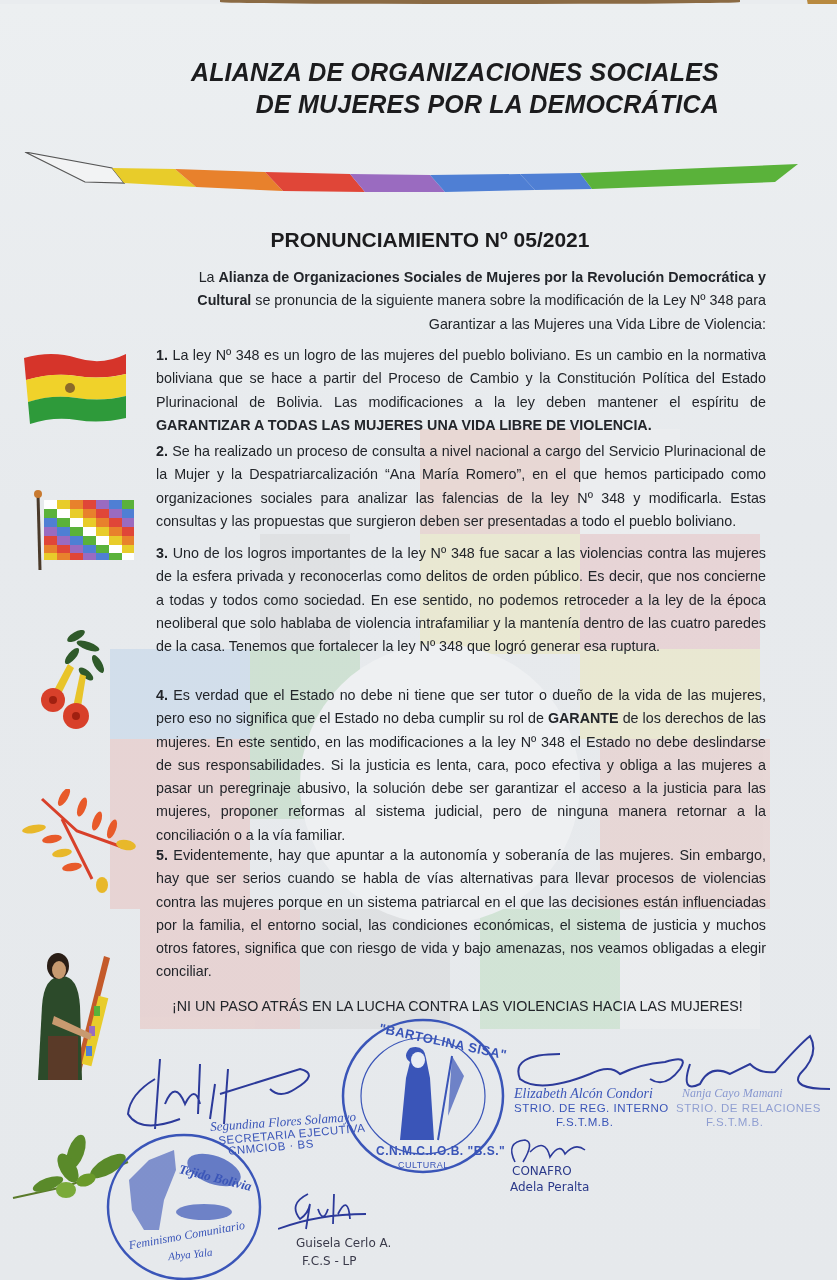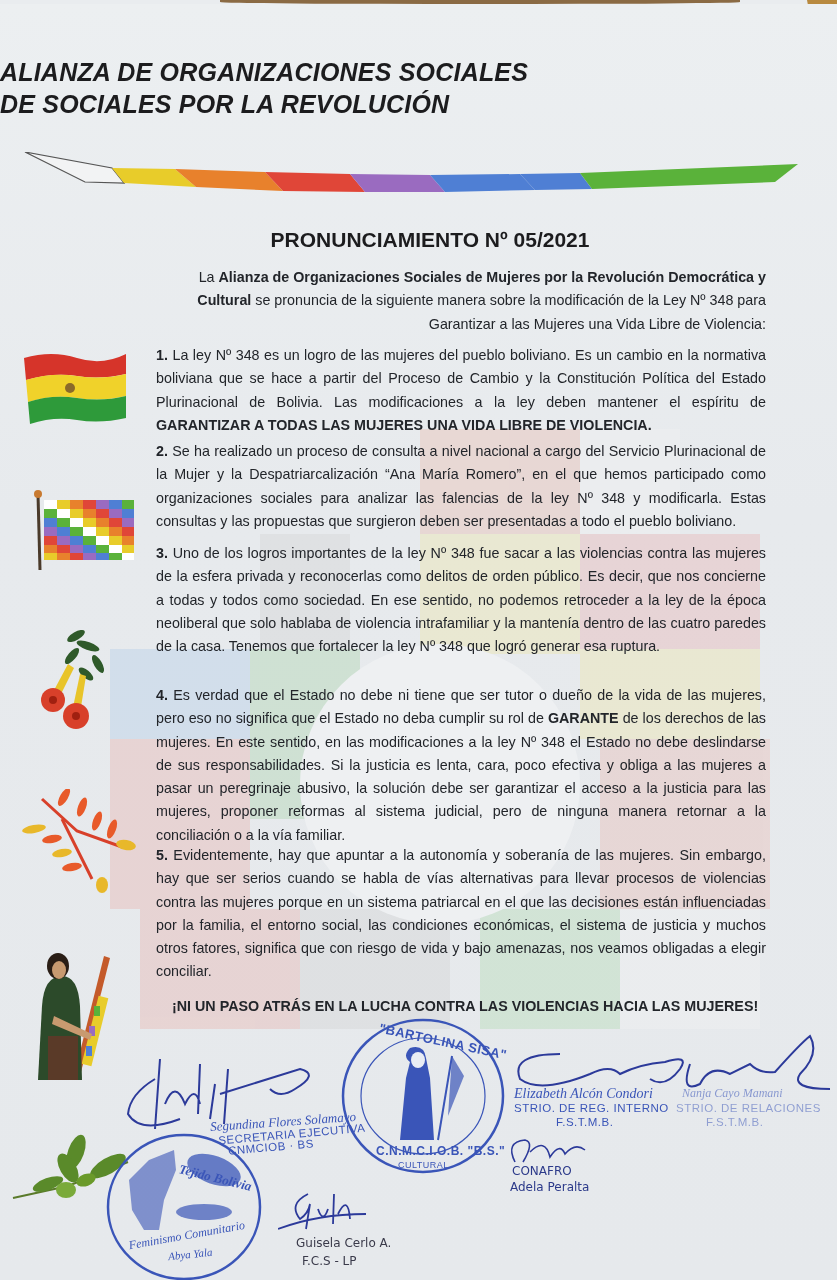--- a/index.html
+++ b/index.html
@@ -25,21 +25,21 @@
   
   .watermark { position: absolute; opacity: 0.32; }
   .wm-block { position: absolute; }
   .wm-circle {
     position: absolute; left: 300px; top: 640px; width: 280px; height: 280px;
     border-radius: 50%; background: #eef0f2;
   }
 
   .header-title {
     position: absolute; left: 0; top: 52px; width: 719px;
-    text-align: left;
+    text-align: right;
     font-family: "Liberation Sans", sans-serif;
     font-weight: bold; font-style: italic;
     font-size: 25px; line-height: 32px; color: #1c1c1e;
     letter-spacing: 0.2px;
   }
   .rainbow { position: absolute; left: 20px; top: 148px; width: 790px; height: 45px; }
 
   .doc-title {
     position: absolute; left: 0; top: 224px; width: 860px; text-align: center;
     font-family: "Liberation Sans", sans-serif; font-weight: bold;
@@ -53,21 +53,21 @@
   }
   .body-text b { font-weight: bold; }
   .intro { top: 262px; text-align: right; }
   .p1 { top: 340px; }
   .p2 { top: 436px; }
   .p3 { top: 538px; }
   .p4 { top: 680px; }
   .p5 { top: 840px; }
   .closing {
     position: absolute; left: 172px; top: 994px; width: 620px;
-    font-family: "Liberation Sans", sans-serif; font-weight: bold;
+    font-family: "Liberation Sans", sans-serif; font-weight: normal;
     font-size: 14.3px; color: #22252a;
   }
 
   .side-img { position: absolute; }
 
   
   .stamp-text {
     position: absolute; font-family: "Liberation Serif", serif; font-style: italic;
     color: #3a55b8; font-size: 13px;
   }
@@ -101,21 +101,21 @@
     <div class="wm-block" style="left:600px;top:735px;width:170px;height:170px;background:#e8b0a8;"></div>
     <div class="wm-block" style="left:140px;top:905px;width:160px;height:120px;background:#e8a8a0;"></div>
     <div class="wm-block" style="left:300px;top:905px;width:150px;height:120px;background:#d0d0d0;"></div>
     <div class="wm-block" style="left:480px;top:905px;width:140px;height:120px;background:#a8d8a8;"></div>
     <div class="wm-block" style="left:620px;top:905px;width:140px;height:120px;background:#f4f4f4;"></div>
   </div>
   <div class="wm-circle"></div>
 
   <div class="header-title">
     <div>ALIANZA DE ORGANIZACIONES SOCIALES</div>
-    <div>DE SOCIALES POR LA REVOLUCIÓN</div>
+    <div>DE MUJERES POR LA DEMOCRÁTICA</div>
   </div>
 
   <svg class="rainbow" viewBox="0 0 790 45">
     <path d="M5,0 L92,16 L104,31 L65,30 Z" fill="#f2f3f4" stroke="#555" stroke-width="1.2"></path>
     <path d="M92,16 L155,17 L176,35 L104,31 Z" fill="#e8cc2a"></path>
     <path d="M155,17 L245,20 L263,39 L176,35 Z" fill="#e8812c"></path>
     <path d="M245,20 L330,22 L345,40 L263,39 Z" fill="#e04638"></path>
     <path d="M330,22 L410,23 L425,40 L345,40 Z" fill="#9a6bc0"></path>
     <path d="M410,23 L500,22 L515,38 L425,40 Z" fill="#4f7fd4"></path>
     <path d="M500,22 L770,18 L745,36 L515,38 Z" fill="#4f7fd4" opacity="0"></path>

